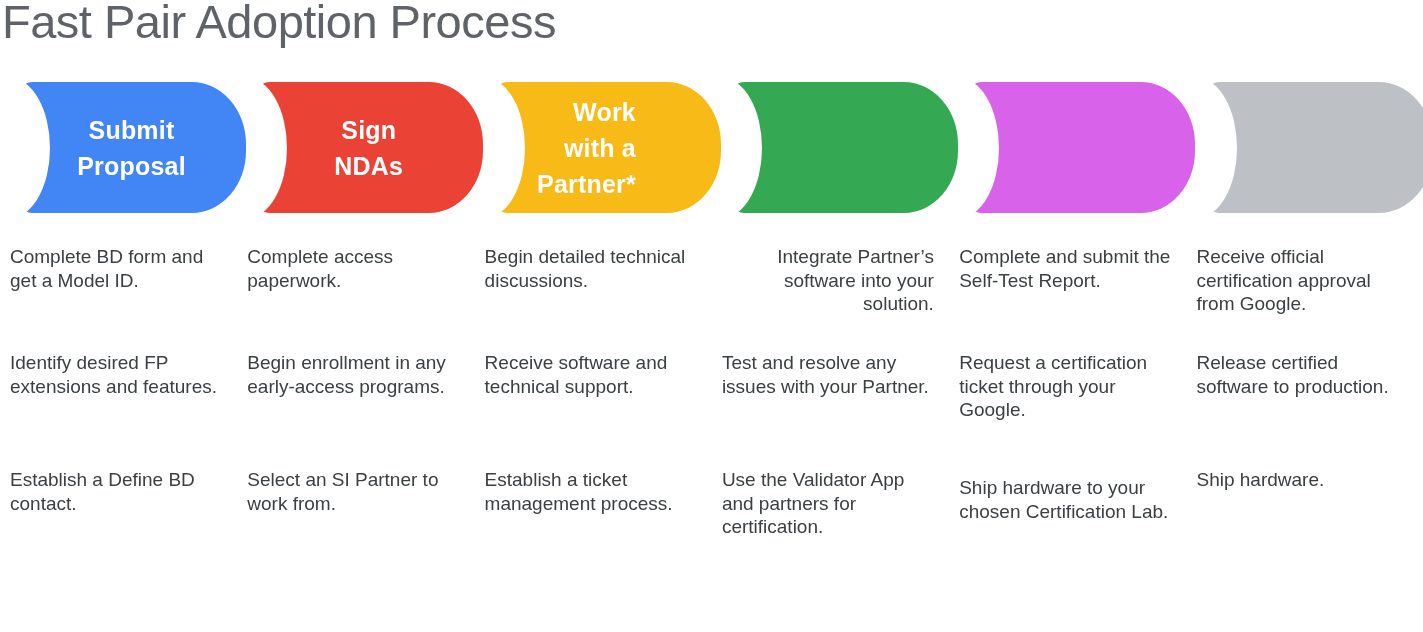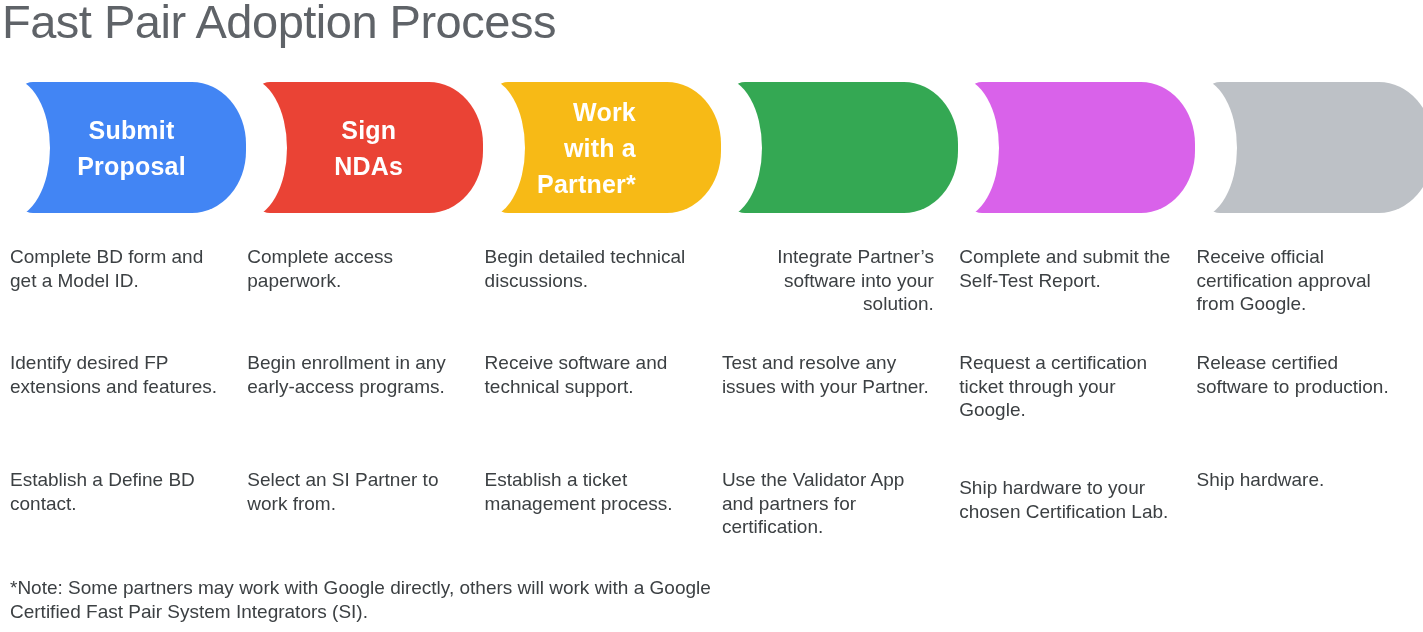--- a/index.html
+++ b/index.html
@@ -120,14 +120,13 @@
       <div class="step-cell" style="left: 721.9px; top: 245px; width: 212px; text-align: right;">Integrate Partner’s software into your solution.</div>
       <div class="step-cell" style="left: 721.9px; top: 351px; width: 212px;">Test and resolve any issues with your Partner.</div>
       <div class="step-cell" style="left: 721.9px; top: 468px; width: 212px;">Use the Validator App and partners for certification.</div>
       <div class="step-cell" style="left: 959.2px; top: 245px; width: 212px;">Complete and submit the Self-Test Report.</div>
       <div class="step-cell" style="left: 959.2px; top: 351px; width: 212px;">Request a certification ticket through your Google.</div>
       <div class="step-cell" style="left: 959.2px; top: 468px; width: 212px; margin-top: 8px;">Ship hardware to your chosen Certification Lab.</div>
       <div class="step-cell" style="left: 1196.5px; top: 245px; width: 212px;">Receive official certification approval from Google.</div>
       <div class="step-cell" style="left: 1196.5px; top: 351px; width: 212px;">Release certified software to production.</div>
       <div class="step-cell" style="left: 1196.5px; top: 468px; width: 212px;">Ship hardware.</div>
     </div>
-  <p class="note">*Note: Some partners may work with Google directly, others will work with a Google Certified Fast Pair System Integrators (SI).</p>
 </div>
 
 </body></html>

